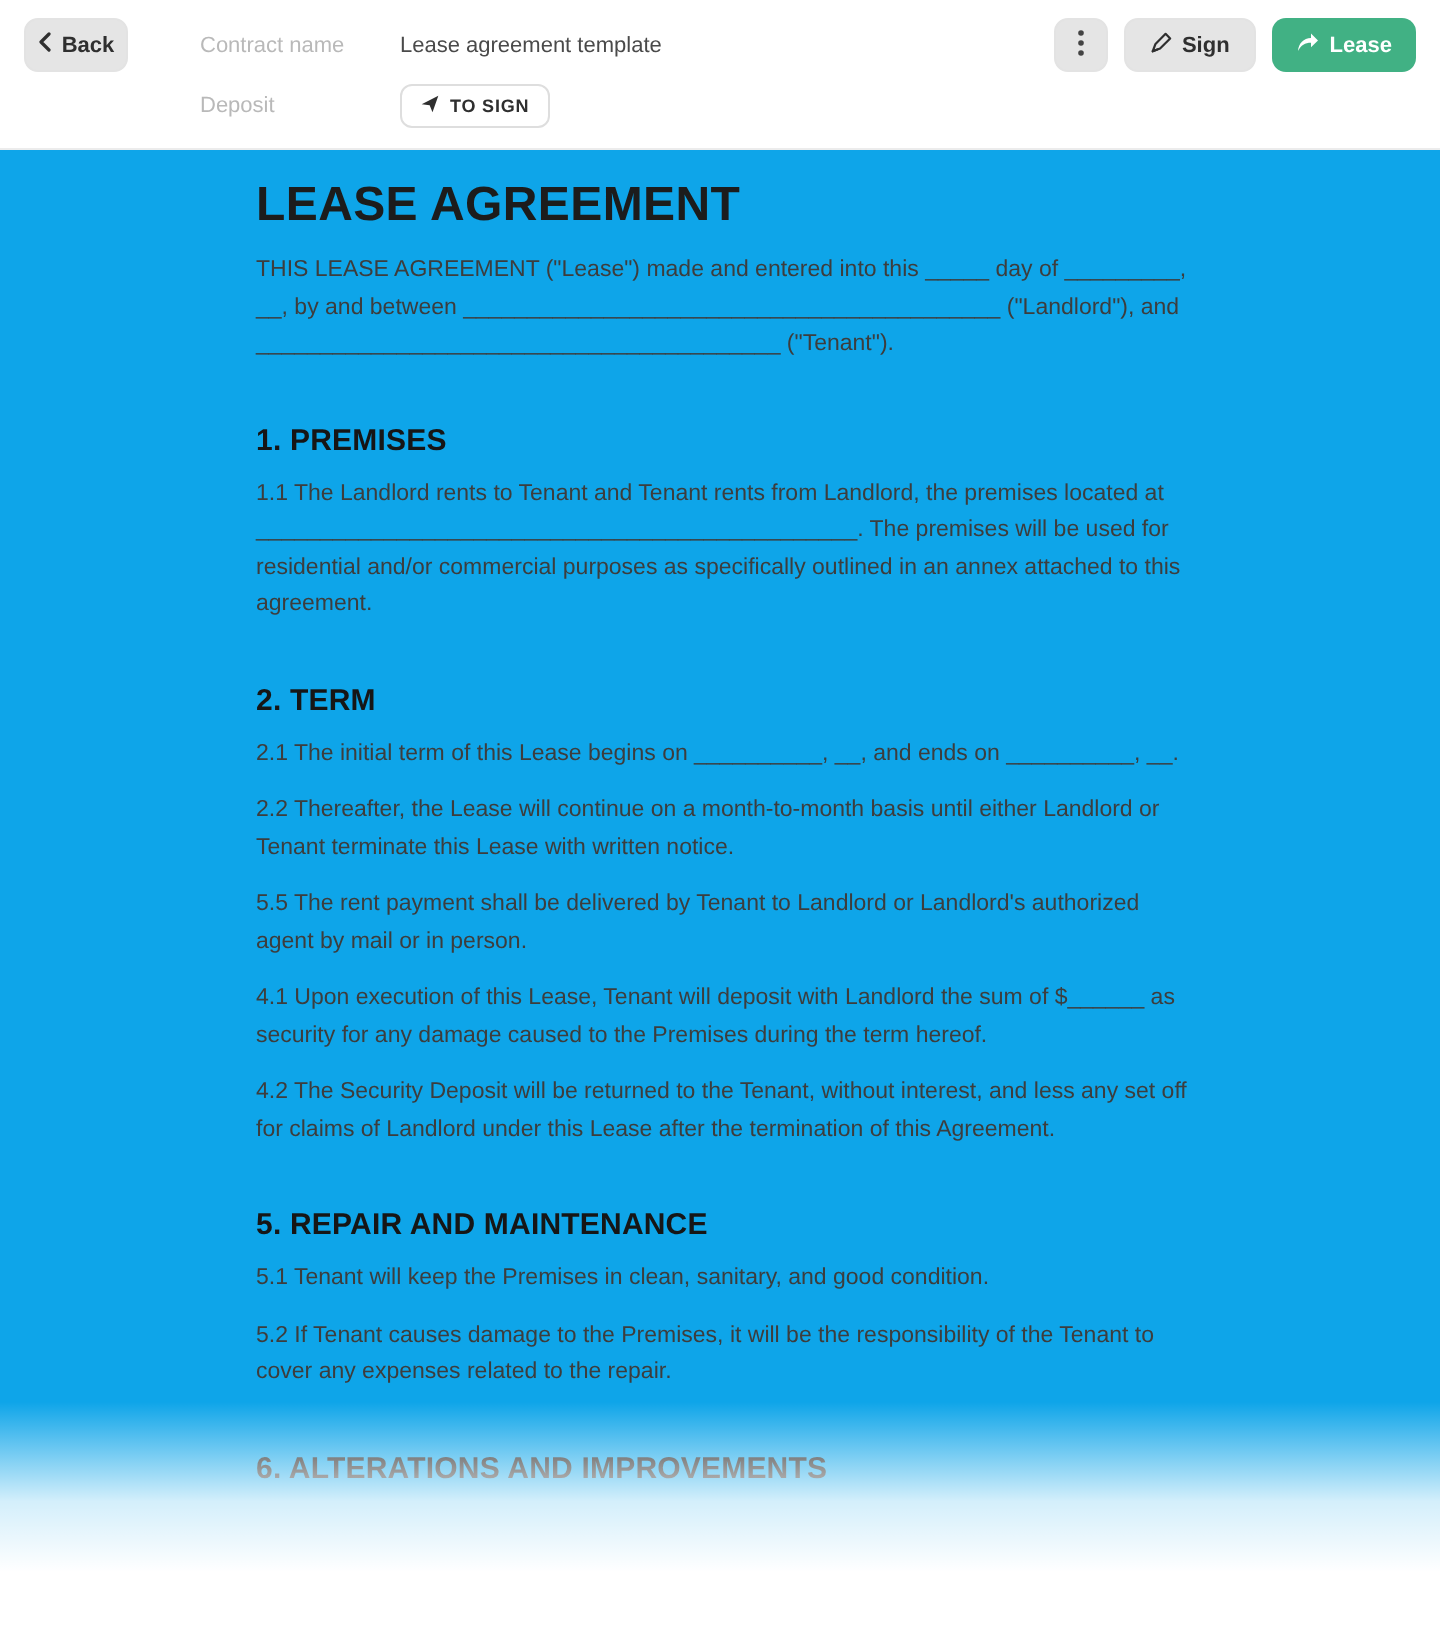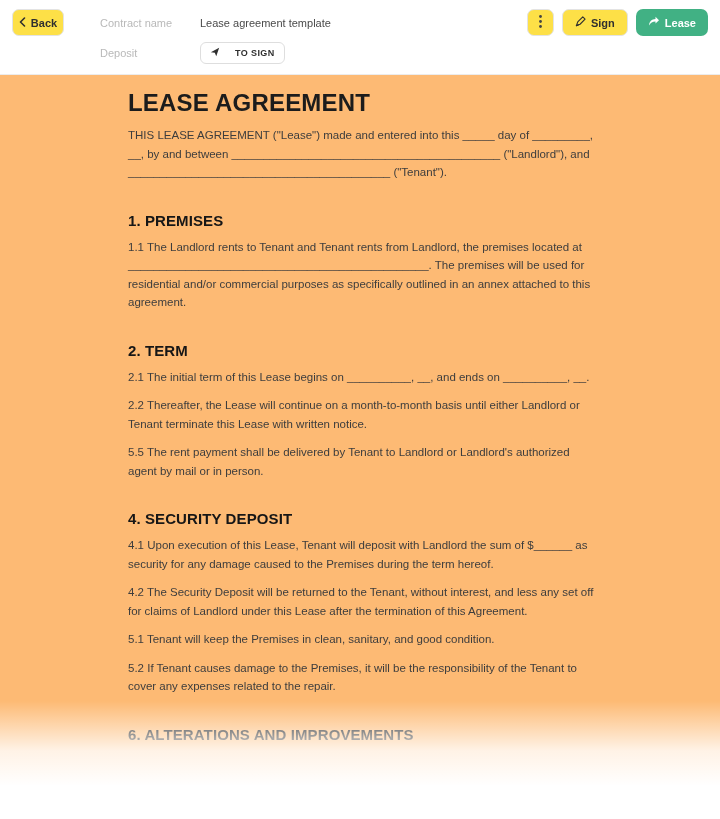--- a/index.html
+++ b/index.html
@@ -17,21 +17,21 @@
     border-bottom: 1px solid #ececec;
     padding: 9px 12px 10px 12px;
     height: 75px;
   }
   .header-row1 { display: flex; align-items: center; }
   .header-row2 { display: flex; align-items: center; margin-top: 6px; }
 
   .btn {
     display: inline-flex; align-items: center; justify-content: center;
     gap: 5px;
-    background: #fde047;
+    background: #e5e5e5;
     border: 1px solid #e3e3e3;
     border-radius: 7px;
     height: 27px;
     font-size: 11px;
     font-weight: 700;
     color: #2f2f2f;
     cursor: pointer;
     font-family: "Liberation Sans", sans-serif;
   }
   .back-btn { width: 52px; padding: 0 8px; }
@@ -53,36 +53,36 @@
   .first-label { margin-left: 36px; }
   .meta-value {
     color: #4a4a4a;
     font-size: 11px;
   }
   .header-spacer { flex: 1 1 auto; }
   .header-actions { display: flex; align-items: center; gap: 8px; }
 
   .status-indent { width: 88px; flex: 0 0 88px; }
   .status-badge {
-    display: inline-flex; align-items: center; gap: 15px;
+    display: inline-flex; align-items: center; gap: 5px;
     border: 1px solid #dedede;
     border-radius: 6px;
     padding: 4px 9px;
     font-size: 9px;
     font-weight: 700;
     letter-spacing: 0.4px;
     color: #2f2f2f;
     background: #fff;
     cursor: pointer;
   }
 
   
   .doc-area {
     position: relative;
-    background: #fdba74;
+    background: #0ea5e9;
     height: 744px;
   }
   .doc-page {
     padding: 14px 120px 0 128px;
     max-width: 720px;
   }
   .doc-title {
     font-size: 24px;
     font-weight: 700;
     color: #1c1c1c;
@@ -200,28 +200,28 @@
           </div>
   </div>
 
   <div>
     <div class="sec-paras">
             <p class="para">5.5 The rent payment shall be delivered by Tenant to Landlord or Landlord's authorized agent by mail or in person.</p>
           </div>
   </div>
 
   <div>
-    <div class="sec-heading">4. SECURITY DEPOSIT</div>
     <div class="sec-paras">
             <p class="para">4.1 Upon execution of this Lease, Tenant will deposit with Landlord the sum of $______ as security for any damage caused to the Premises during the term hereof.</p>
             <p class="para">4.2 The Security Deposit will be returned to the Tenant, without interest, and less any set off for claims of Landlord under this Lease after the termination of this Agreement.</p>
           </div>
   </div>
 
   <div>
+    <div class="sec-heading">5. REPAIR AND MAINTENANCE</div>
     <div class="sec-paras">
             <p class="para">5.1 Tenant will keep the Premises in clean, sanitary, and good condition.</p>
             <p class="para">5.2 If Tenant causes damage to the Premises, it will be the responsibility of the Tenant to cover any expenses related to the repair.</p>
           </div>
   </div>
 
   <div>
     <div class="sec-heading">6. ALTERATIONS AND IMPROVEMENTS</div>
 
   </div>

